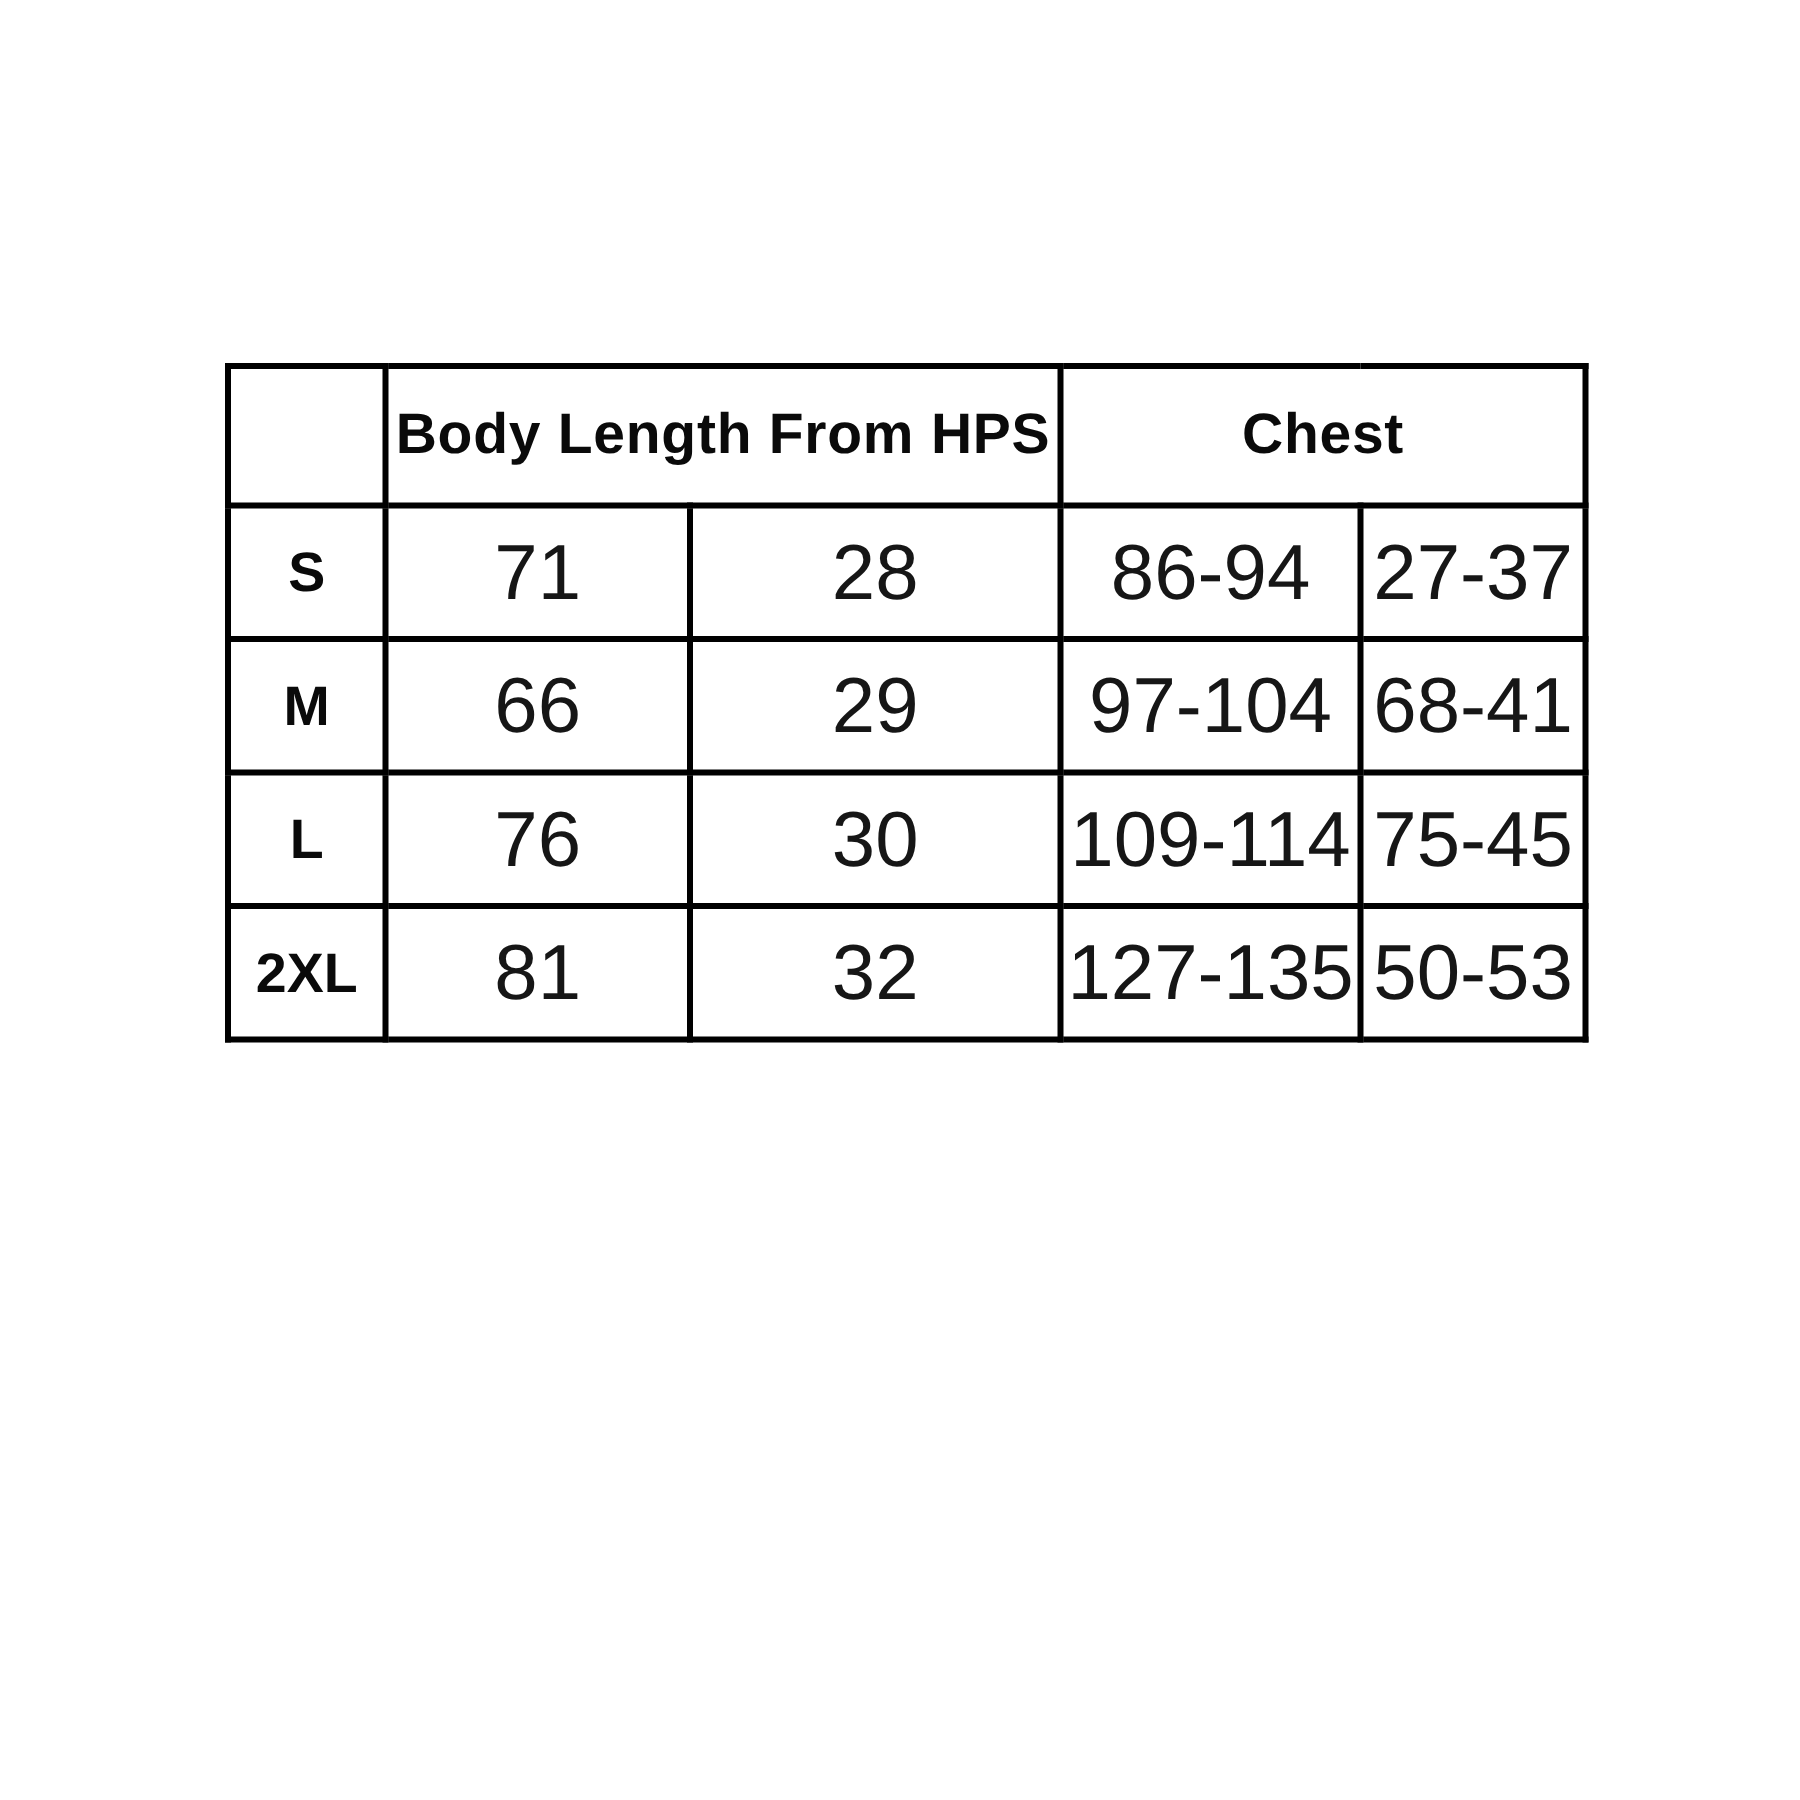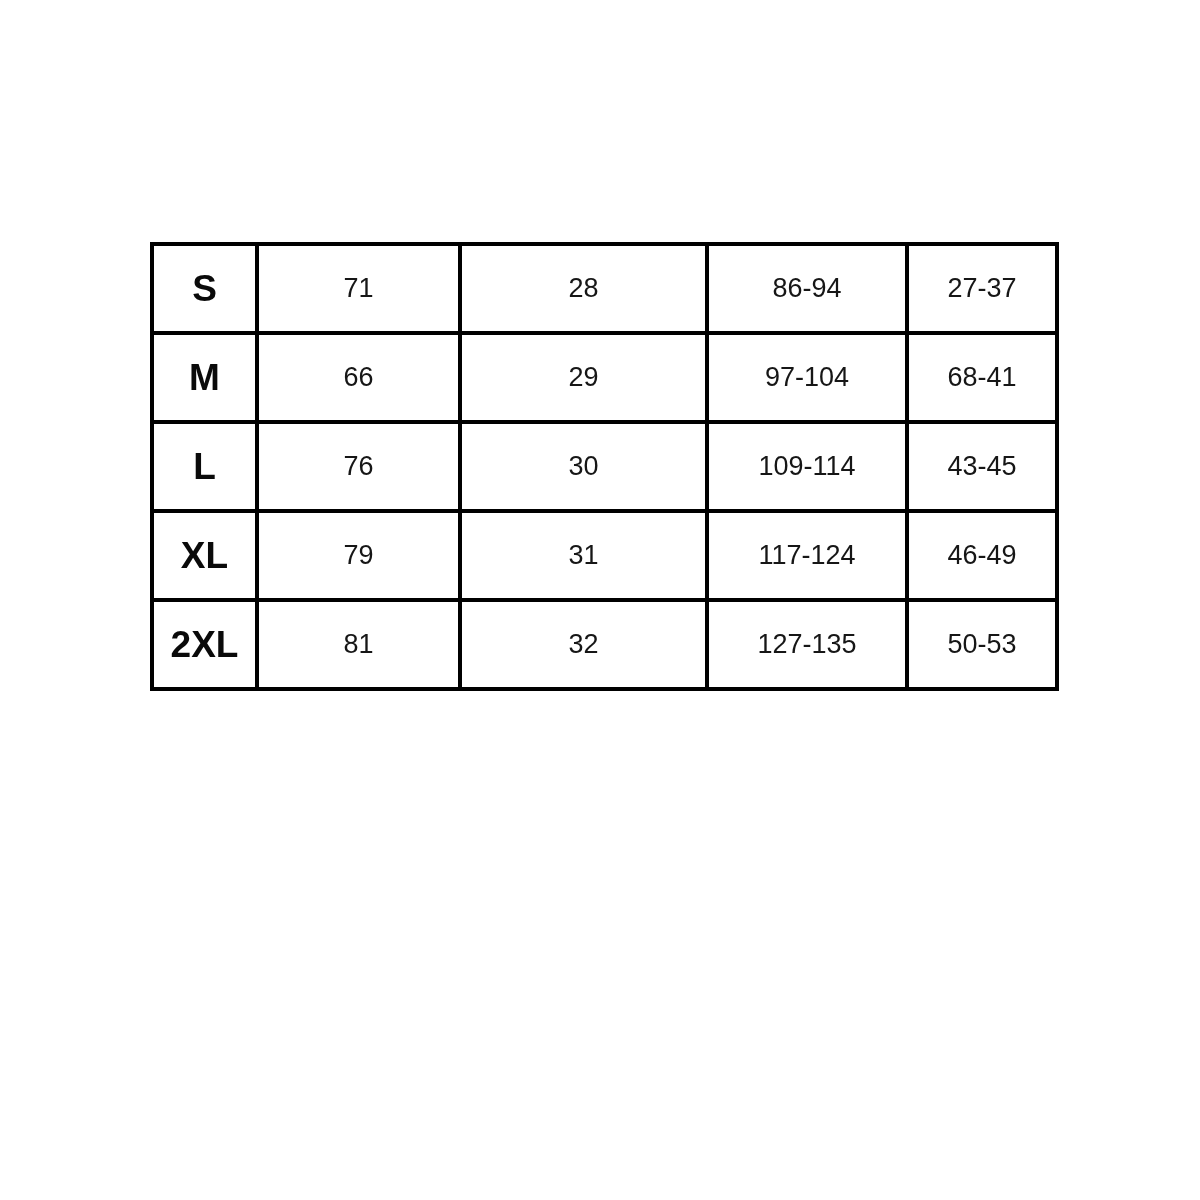--- a/index.html
+++ b/index.html
@@ -51,38 +51,43 @@
     font-weight: 400;
     font-stretch: condensed;
     color: #2e2e2e;
   }
   th.size-cell {
     font-size: 37px;
     font-weight: 700;
     color: #0a0a0a;
   }
   td.value-cell {
-    font-size: 27px;
+    font-size: 52px;
     font-weight: 400;
     font-stretch: condensed;
     color: #161616;
   }
 </style>
 </head>
 <body>
 
 <table class="size-chart">
   <colgroup>
     <col style="width:105px">
     <col style="width:203px">
     <col style="width:247px">
     <col style="width:200px">
     <col style="width:150px">
   </colgroup>
   <thead>
+    <tr class="group-header-row">
+      <td class="corner"></td>
+      <th class="group-header" colspan="2">Body Length From HPS</th>
+      <th class="group-header" colspan="2">Chest</th>
+    </tr>
   </thead>
   <tbody>
     <tr class="data-row">
       <th class="size-cell">S</th>
       <td class="value-cell">71</td>
       <td class="value-cell">28</td>
       <td class="value-cell">86-94</td>
       <td class="value-cell">27-37</td>
     </tr>
     <tr class="data-row">
@@ -90,28 +95,21 @@
       <td class="value-cell">66</td>
       <td class="value-cell">29</td>
       <td class="value-cell">97-104</td>
       <td class="value-cell">68-41</td>
     </tr>
     <tr class="data-row">
       <th class="size-cell">L</th>
       <td class="value-cell">76</td>
       <td class="value-cell">30</td>
       <td class="value-cell">109-114</td>
-      <td class="value-cell">43-45</td>
-    </tr>
-    <tr class="data-row">
-      <th class="size-cell">XL</th>
-      <td class="value-cell">79</td>
-      <td class="value-cell">31</td>
-      <td class="value-cell">117-124</td>
-      <td class="value-cell">46-49</td>
+      <td class="value-cell">75-45</td>
     </tr>
     <tr class="data-row">
       <th class="size-cell">2XL</th>
       <td class="value-cell">81</td>
       <td class="value-cell">32</td>
       <td class="value-cell">127-135</td>
       <td class="value-cell">50-53</td>
     </tr>
   </tbody>
 </table>

